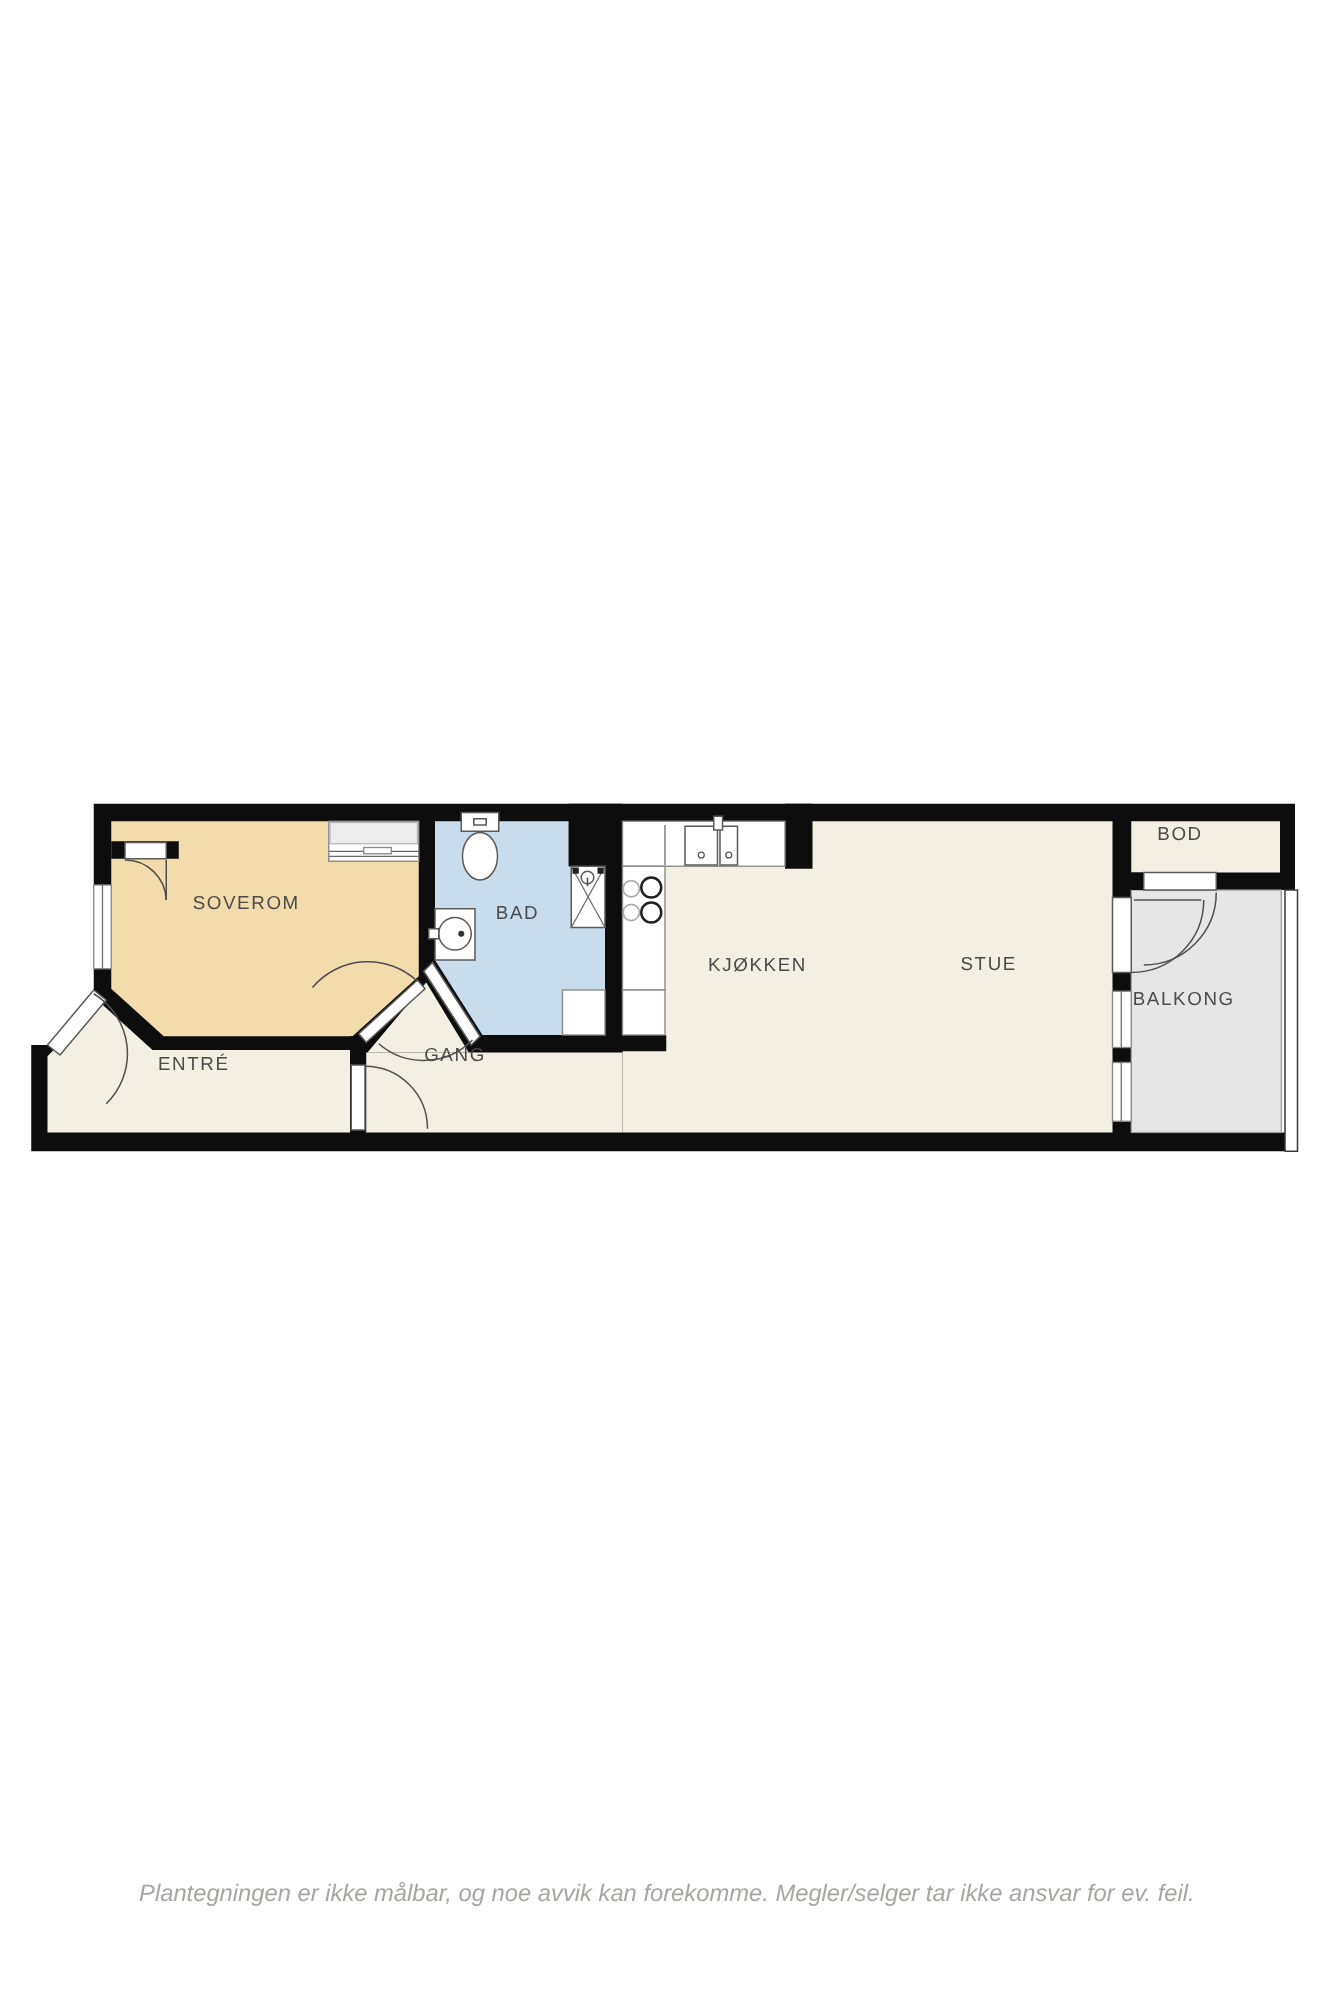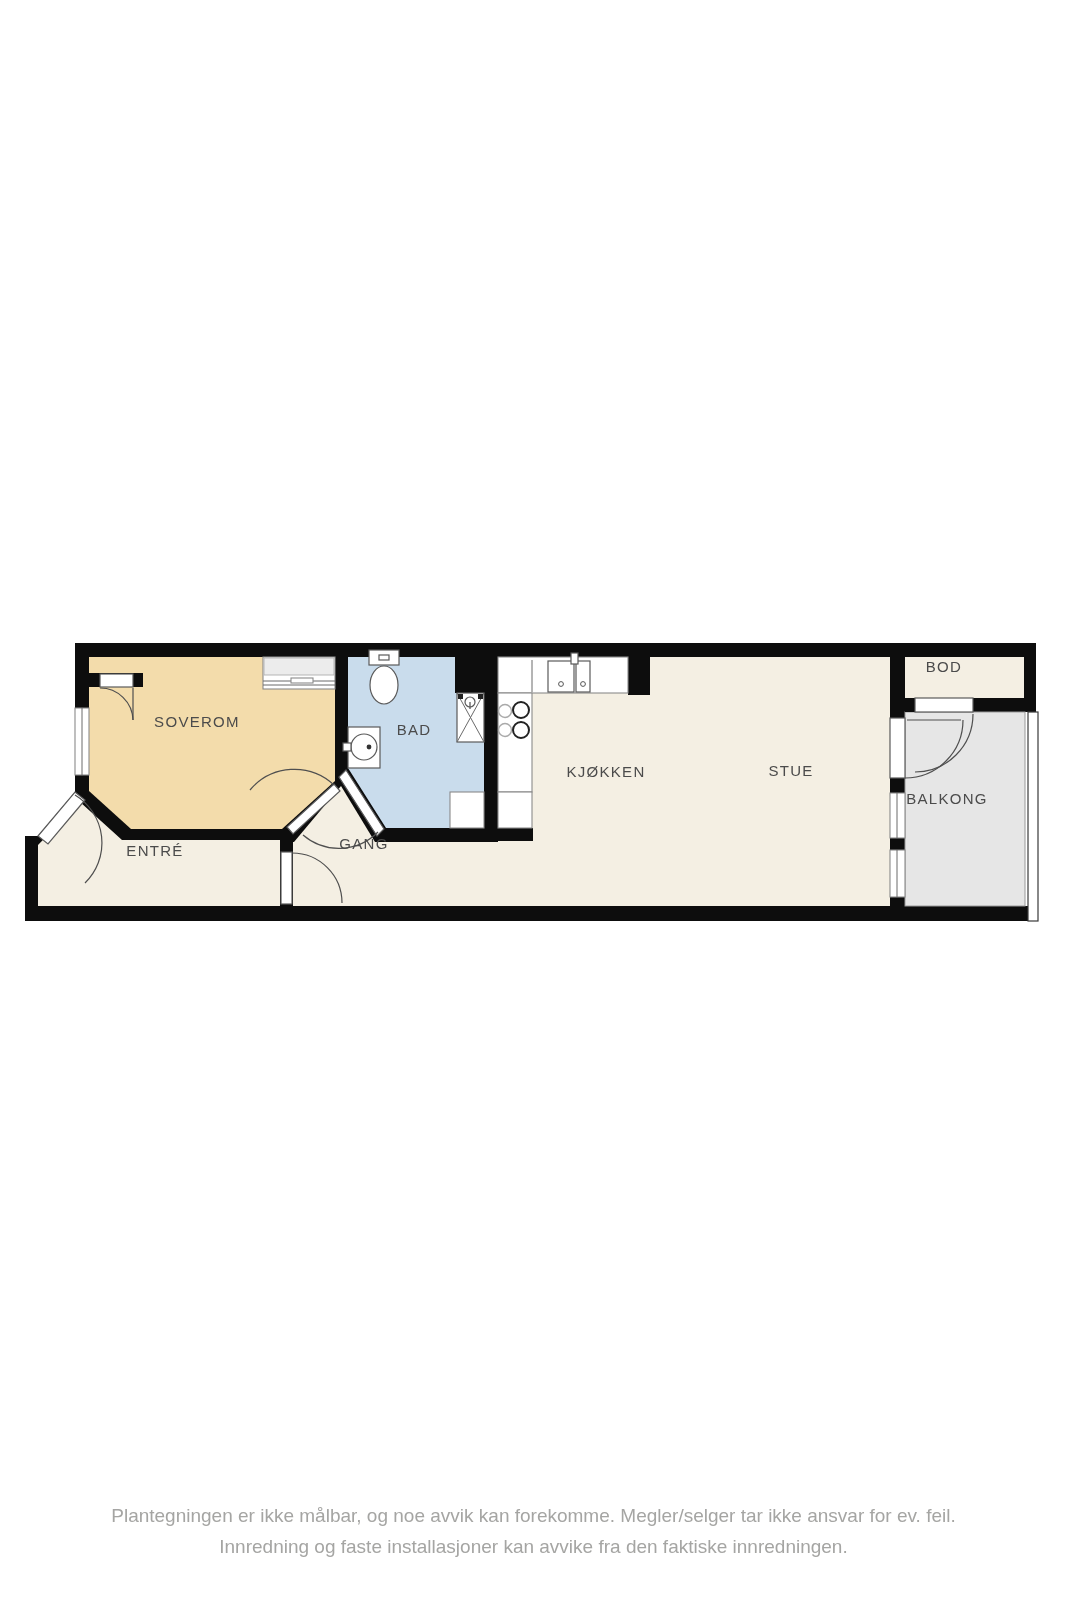--- a/index.html
+++ b/index.html
@@ -7,21 +7,21 @@
     width:1067px;height:1600px;position:relative;background:#ffffff;
     font-family:"Liberation Sans", sans-serif;
   }
   #plan{position:absolute;left:0;top:0;width:1067px;height:1600px;}
   .room-label{
     font-family:"Liberation Sans", sans-serif;
     font-size:15px;letter-spacing:1.3px;fill:#4b4b4b;
   }
   .disclaimer{
     position:absolute;left:0;top:1500px;width:1067px;
-    text-align:center;color:#a5a5a3;font-size:19px;line-height:31px;
+    text-align:center;color:#a5a5a3;font-size:19px;line-height:31px;font-style:italic;
   }
   .fix{fill:#ffffff;stroke:#5a5a5a;stroke-width:1.2;}
   .fixlight{fill:#ffffff;stroke:#8a8a8a;stroke-width:1.1;}
   .arc{fill:none;stroke:#4f4f4f;stroke-width:1.2;}
   .thin{stroke:#6a6a6a;stroke-width:1;fill:none;}
 </style>
 </head>
 <body>
 
 <svg id="plan" viewBox="0 0 1067 1600">
@@ -178,14 +178,13 @@
     <text class="room-label" x="364" y="849">GANG</text>
     <text class="room-label" x="606" y="777">KJØKKEN</text>
     <text class="room-label" x="791" y="776">STUE</text>
     <text class="room-label" x="944" y="672">BOD</text>
     <text class="room-label" x="947" y="804">BALKONG</text>
   </g>
 </svg>
 
 <div class="disclaimer">
   <div>Plantegningen er ikke målbar, og noe avvik kan forekomme. Megler/selger tar ikke ansvar for ev. feil.</div>
-  <div>Innredning og faste installasjoner kan avvike fra den faktiske innredningen.</div>
 </div>
 
 </body></html>

